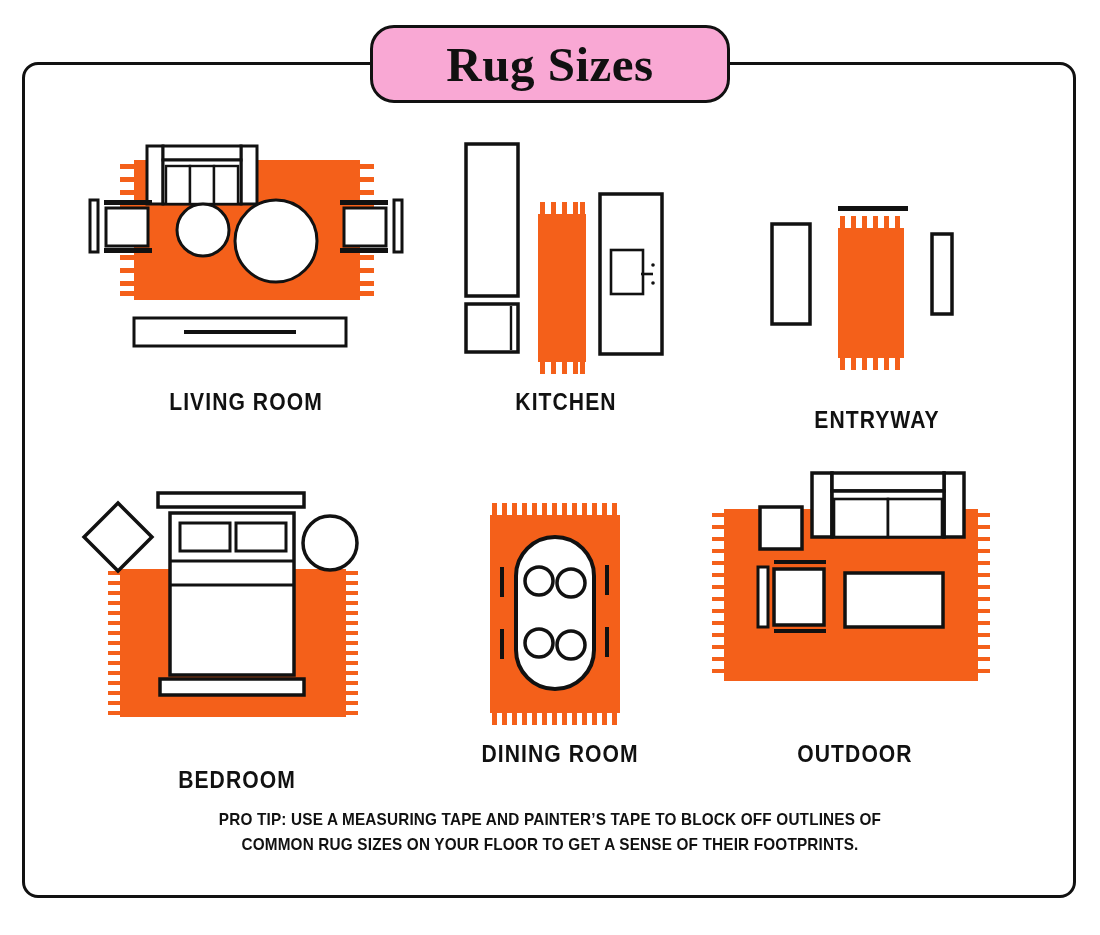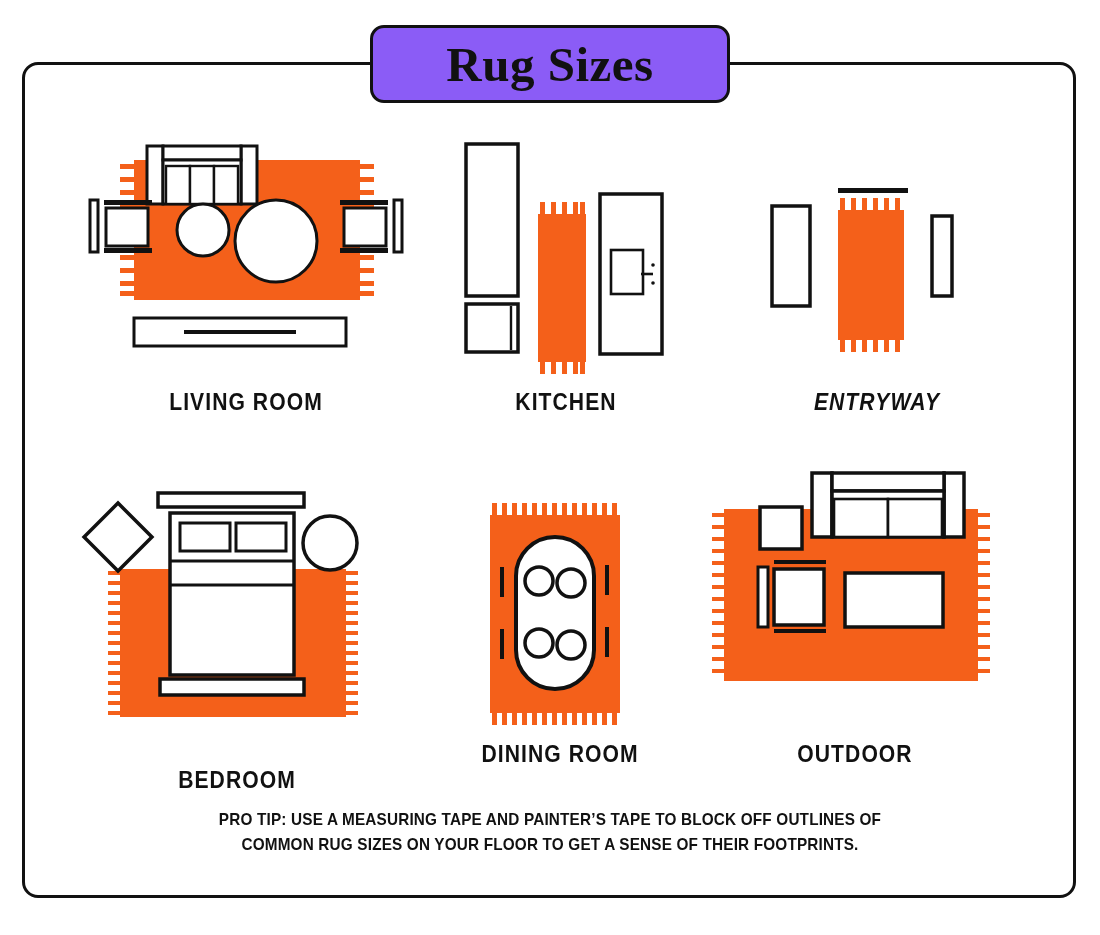--- a/index.html
+++ b/index.html
@@ -5,21 +5,21 @@
   html,body{margin:0;padding:0;background:#ffffff;}
   body{width:1100px;height:935px;font-family:"Liberation Sans",sans-serif;overflow:hidden;}
   .page{position:relative;width:1100px;height:935px;background:#fff;}
 
   .frame{
     position:absolute;left:22px;top:62px;width:1054px;height:836px;
     border:3px solid #111;border-radius:16px;box-sizing:border-box;background:transparent;
   }
   .title-badge{
     position:absolute;left:370px;top:25px;width:360px;height:78px;
-    border:3px solid #111;border-radius:14px;background:#8b5cf6;box-sizing:border-box;
+    border:3px solid #111;border-radius:24px;background:#f9a8d4;box-sizing:border-box;
     display:flex;align-items:center;justify-content:center;z-index:5;
   }
   .title-text{
     font-family:"Liberation Serif",serif;font-weight:700;font-size:49px;color:#111;
     letter-spacing:.5px;line-height:1;
   }
 
   .grid{position:absolute;left:0;top:0;width:1100px;height:755px;}
   .cell{position:absolute;}
   .label{
@@ -157,21 +157,21 @@
           <rect x="152" y="56" width="62" height="160" fill="#fff" stroke="#111" stroke-width="3.5"></rect>
           <rect x="163" y="112" width="32" height="44" fill="#fff" stroke="#111" stroke-width="2.6"></rect>
           <line x1="193" y1="136" x2="205" y2="136" stroke="#111" stroke-width="2.6"></line>
           <circle cx="205" cy="127" r="1.8" fill="#111"></circle>
           <circle cx="205" cy="145" r="1.8" fill="#111"></circle>
         </g>
       </svg>
       <div class="label" style="top:250px;">KITCHEN</div>
     </div>
 
-    <div class="cell" style="left:752px;top:138px;width:250px;height:290px;font-style:italic;">
+    <div class="cell" style="left:752px;top:156px;width:250px;height:290px;">
       <svg width="250" height="250" viewBox="0 0 250 250">
 
         <rect x="86" y="50" width="70" height="5" fill="#111"></rect>
 
         <g>
           <rect x="86" y="72" width="66" height="130" fill="#F4601A"></rect>
           <g fill="#F4601A">
             <rect x="88" y="60" width="5" height="13"></rect>
               <rect x="99" y="60" width="5" height="13"></rect>
             <rect x="110" y="60" width="5" height="13"></rect>

